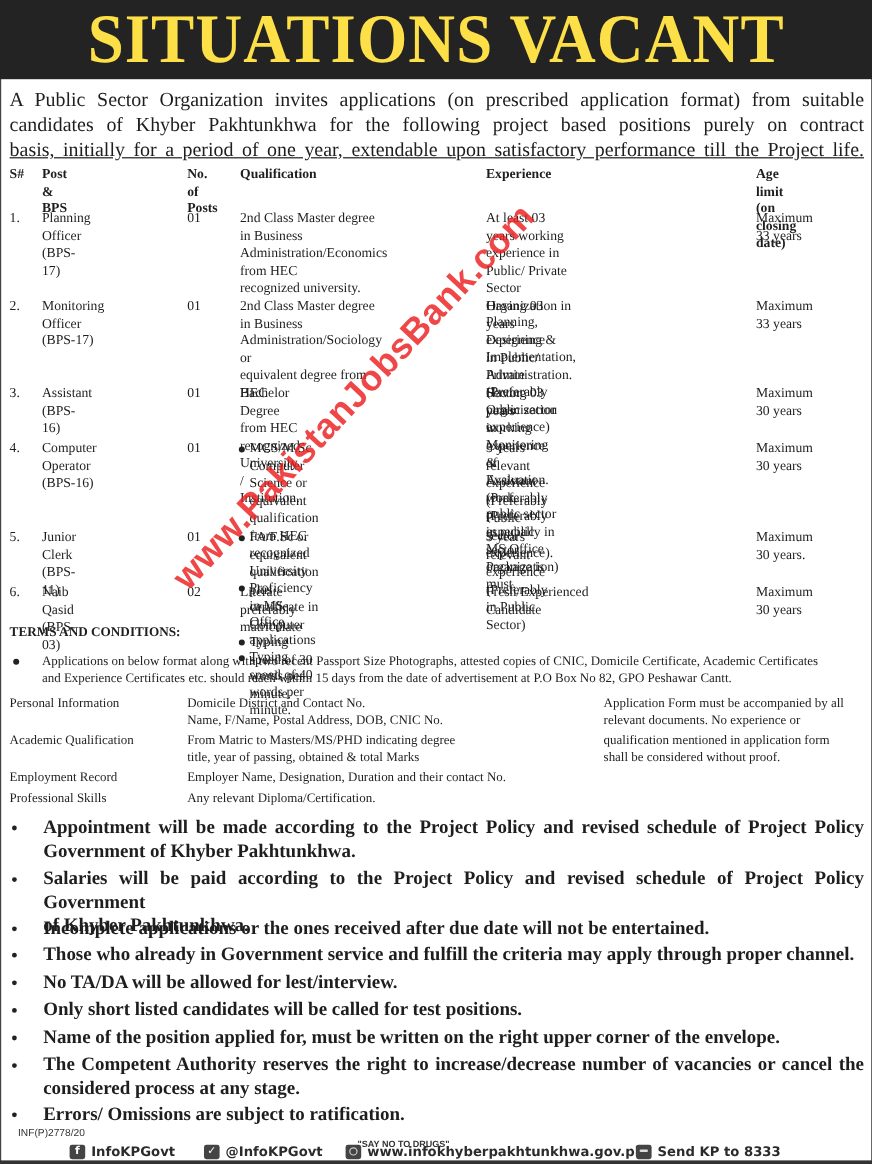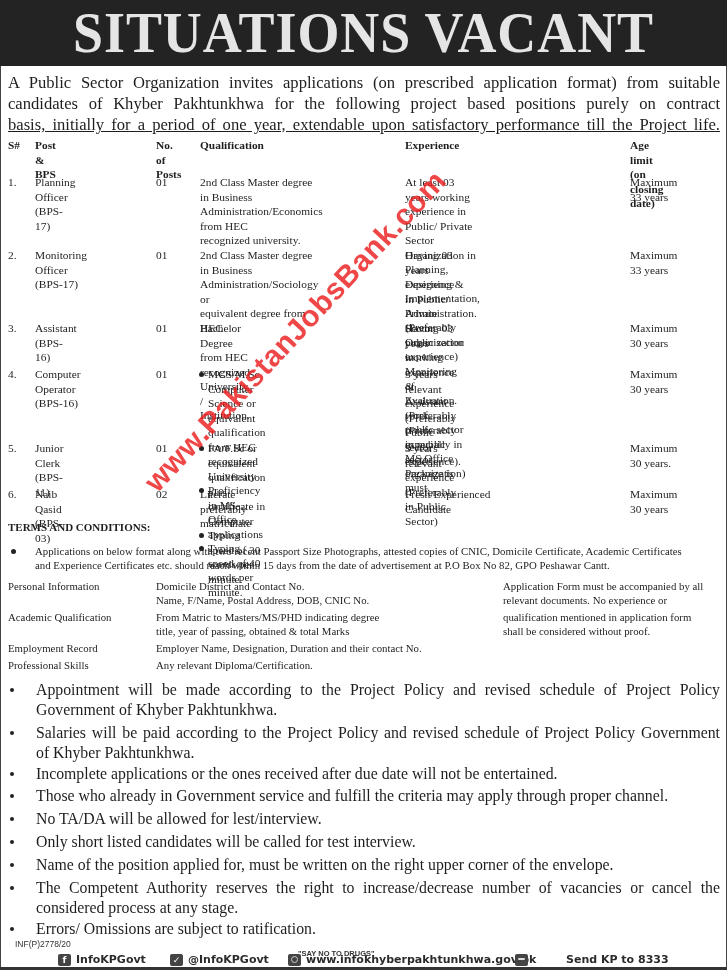--- a/index.html
+++ b/index.html
@@ -1,33 +1,33 @@
 <!DOCTYPE html>
 <html><head>
 <meta charset="utf-8">
 <style>
   html, body { margin: 0; padding: 0; background: #ffffff; }
   body { width: 727px; height: 970px; overflow: hidden; position: relative; font-family: "Liberation Serif", "DejaVu Serif", serif; color: #1e1e1e; }
   .page { position: absolute; left: 0; top: 0; width: 725px; height: 968px; border: 1px solid #444; border-top: none; box-sizing: content-box; }
-  .header { position: absolute; left: 0; top: 0; width: 727px; height: 66px; background: #232323; color: #e5e5e5; text-align: center; }
+  .header { position: absolute; left: 0; top: 0; width: 727px; height: 66px; background: #232323; color: #fde047; text-align: center; }
   .header h1 { margin: 0; font-family: "Liberation Serif", serif; font-weight: bold; font-size: 58px; line-height: 72px; letter-spacing: 1px; transform: scaleX(0.93); transform-origin: center; position: relative; top: -3px; }
   .intro { position: absolute; left: 8px; top: 72px; width: 712px; font-size: 16.6px; line-height: 21px; text-align: justify; }
   .intro span { display: block; }
 
   .tbl { position: absolute; left: 0; top: 0; font-size: 11.4px; line-height: 14.5px; }
   .cell { position: absolute; }
   .hd { font-weight: bold; }
   .bul { position: relative; padding-left: 10px; }
   .bul::before { content: ""; position: absolute; left: 1px; top: 5px; width: 5px; height: 5px; border-radius: 50%; background: #222; }
 
   .terms-title { position: absolute; left: 8px; top: 521px; font-weight: bold; font-size: 11px; }
   .small { font-size: 10.8px; line-height: 14px; position: absolute; }
   .sbul::before { content: ""; position: absolute; left: -24px; top: 5px; width: 5px; height: 5px; border-radius: 50%; background: #222; }
 
-  .big { position: absolute; left: 36px; width: 684px; font-size: 15.8px; line-height: 19.5px; text-align: justify; }
+  .big { position: absolute; left: 36px; width: 684px; font-size: 15.8px; line-height: 19.5px; text-align: justify; font-weight: bold; }
   .big::before { content: ""; position: absolute; left: -26px; top: 8px; width: 4px; height: 4px; border-radius: 50%; background: #222; }
   .big .l1 { display: block; text-align-last: justify; }
   .big .l2 { display: block; }
 
   .inf { position: absolute; left: 15px; top: 939px; font-family: "Liberation Sans", sans-serif; font-size: 8.5px; color: #333; }
   .drugs { position: absolute; left: 298px; top: 949px; font-family: "Liberation Sans", sans-serif; font-size: 7.5px; font-weight: bold; color: #333; }
   .footer { position: absolute; left: 58px; top: 953px; height: 14px; font-family: "DejaVu Sans", sans-serif; font-weight: bold; font-size: 11px; color: #2b2b2b; white-space: nowrap; }
   .fi { position: absolute; top: 0; display: flex; align-items: center; }
   .ico { display: inline-block; width: 13px; height: 12px; background: #444; border-radius: 2px; margin-right: 5px; position: relative; color: #fff; font-size: 9px; line-height: 12px; text-align: center; font-family: "DejaVu Sans", sans-serif; }
   .ico.web::after { content: ""; position: absolute; left: 3px; top: 2.5px; width: 5px; height: 5px; border-radius: 50%; border: 1px solid #ccc; }
@@ -242,21 +242,21 @@
   <div class="big" style="top:764px;">
     <span class="l2">Incomplete applications or the ones received after due date will not be entertained.</span>
   </div>
   <div class="big" style="top:786px;">
     <span class="l2">Those who already in Government service and fulfill the criteria may apply through proper channel.</span>
   </div>
   <div class="big" style="top:809px;">
     <span class="l2">No TA/DA will be allowed for lest/interview.</span>
   </div>
   <div class="big" style="top:832px;">
-    <span class="l2">Only short listed candidates will be called for test interview.</span>
+    <span class="l2">Only short listed candidates will be called for test positions.</span>
   </div>
   <div class="big" style="top:855px;">
     <span class="l2">Name of the position applied for, must be written on the right upper corner of the envelope.</span>
   </div>
   <div class="big" style="top:878px;">
     <span class="l1">The Competent Authority reserves the right to increase/decrease number of vacancies or cancel the</span>
     <span class="l2">considered process at any stage.</span>
   </div>
   <div class="big" style="top:919px;">
     <span class="l2">Errors/ Omissions are subject to ratification.</span>
@@ -272,20 +272,20 @@
     <span>InfoKPGovt</span>
   </div>
   <div class="fi" style="left:112px;">
     <span class="ico">✓</span>
     <span>@InfoKPGovt</span>
   </div>
   <div class="fi" style="left:230px;">
     <span class="ico web"></span>
     <span>www.infokhyberpakhtunkhwa.gov.pk</span>
   </div>
-  <div class="fi" style="left:457px;gap:33px;">
+  <div class="fi" style="left:472px;">
     <span class="ico sms"></span>
     <span>Send KP to 8333</span>
   </div>
 </div>
 
 <div class="watermark">www.PakistanJobsBank.com</div>
 <div class="bottom-border"></div>
 
 </body></html>

